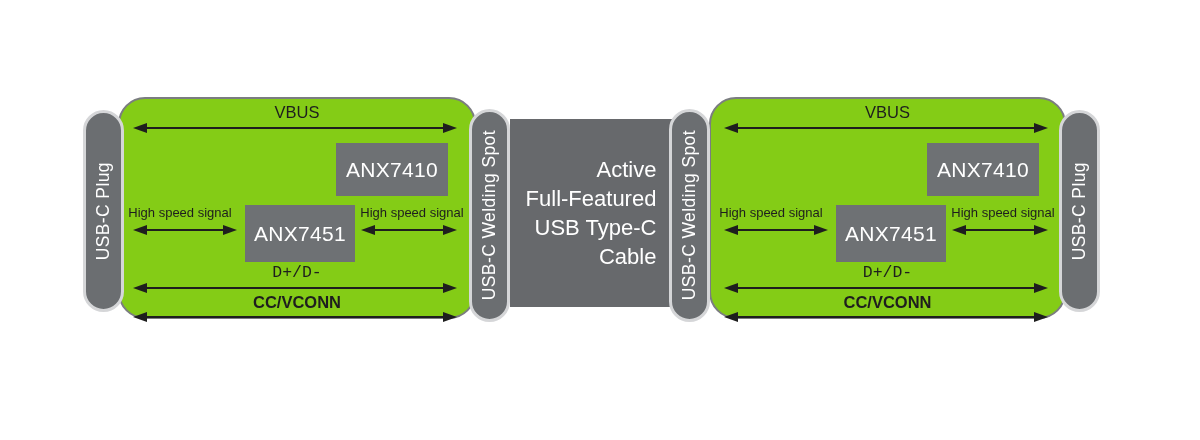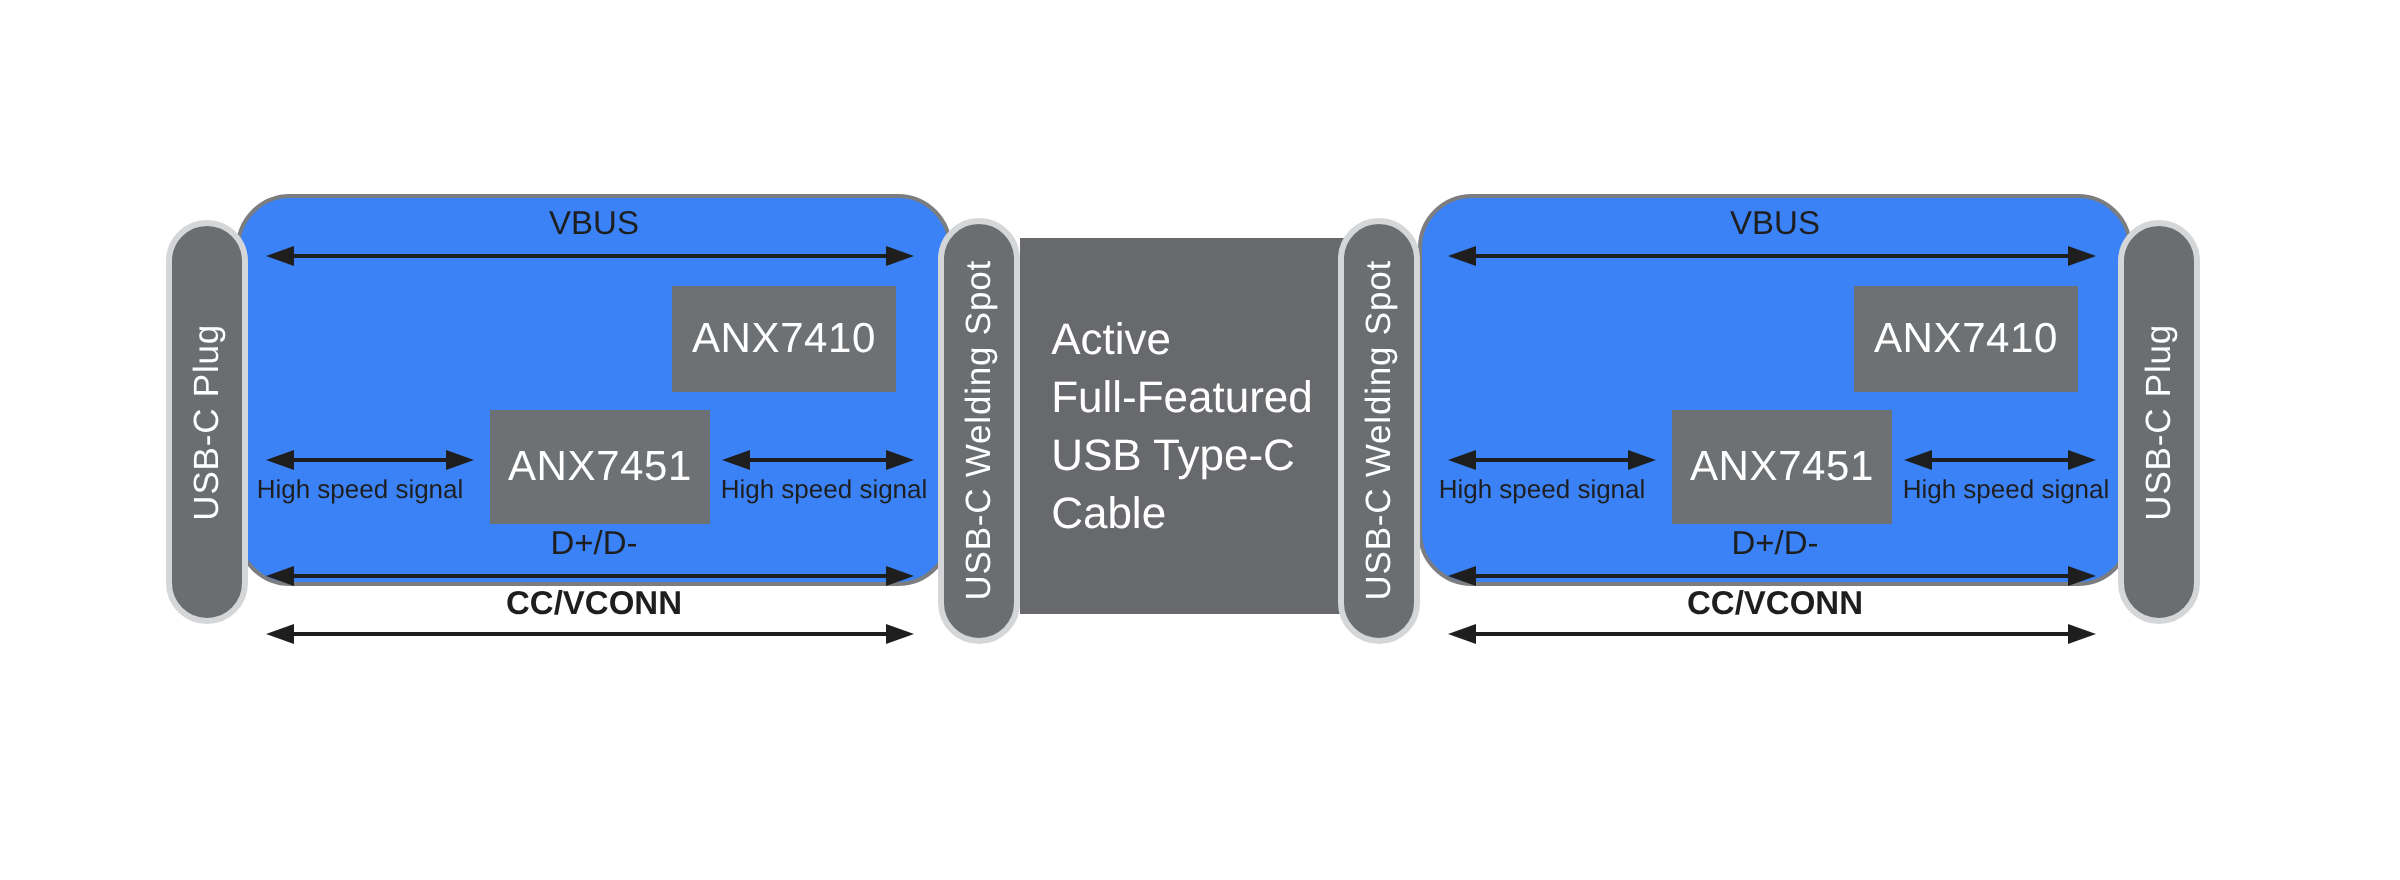--- a/index.html
+++ b/index.html
@@ -8,22 +8,22 @@
     width: 1200px;
     height: 440px;
     background: #ffffff;
     font-family: "Liberation Sans", sans-serif;
     overflow: hidden;
   }
   
   .panel {
     position: absolute;
     top: 97px;
-    height: 196px;
-    background: #3b82f6;
+    height: 222px;
+    background: #84cc16;
     border: 2px solid #7b7d80;
     border-radius: 27px;
     box-sizing: border-box;
     z-index: 1;
   }
   .panel-left  { left: 118px; width: 358px; }
   .panel-right { left: 709px; width: 357px; }
 
   
   .pill {
@@ -58,31 +58,31 @@
     background: #67696c;
     display: flex;
     align-items: center;
     justify-content: center;
     z-index: 2;
   }
   .cable-title {
     color: #ffffff;
     font-size: 22px;
     line-height: 1.32;
-    text-align: left;
+    text-align: right;
     white-space: pre-line;
   }
 
   
   .label { position: absolute; color: #1e1e1e; }
   .lbl-center { left: 0; right: 0; text-align: center; font-size: 16.5px; }
   .lbl-vbus { top: 4px; }
-  .lbl-dp   { top: 164px; }
+  .lbl-dp   { top: 164px; font-family: Liberation Mono, monospace; }
   .lbl-cc   { top: 194px; font-weight: bold; }
-  .lbl-hs   { top: 106px; width: 112px; text-align: center; font-size: 13px; margin-top: 32px; }
+  .lbl-hs   { top: 106px; width: 112px; text-align: center; font-size: 13px; }
   .hs-l { left: 4px; }
   .hs-r { left: 236px; }
 
   
   .chip {
     position: absolute;
     background: #6e7174;
     color: #ffffff;
     display: flex;
     align-items: center;

